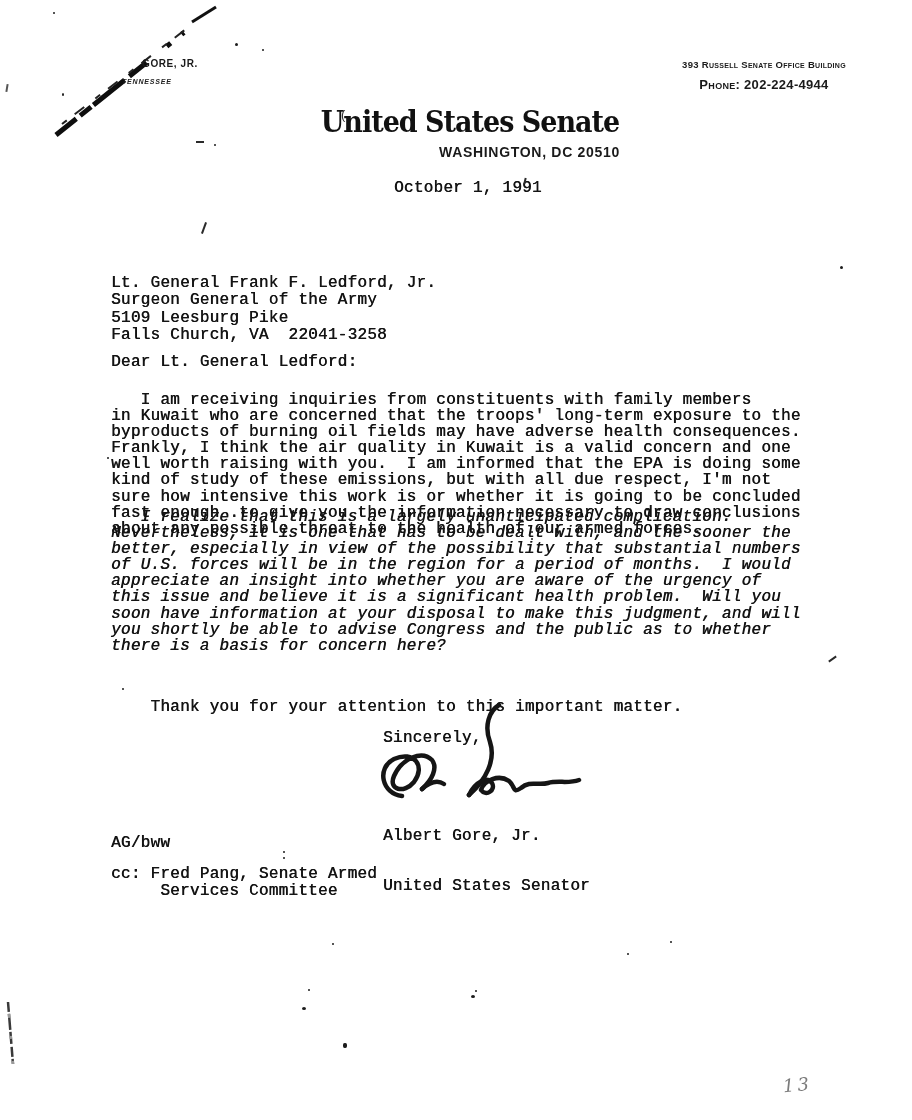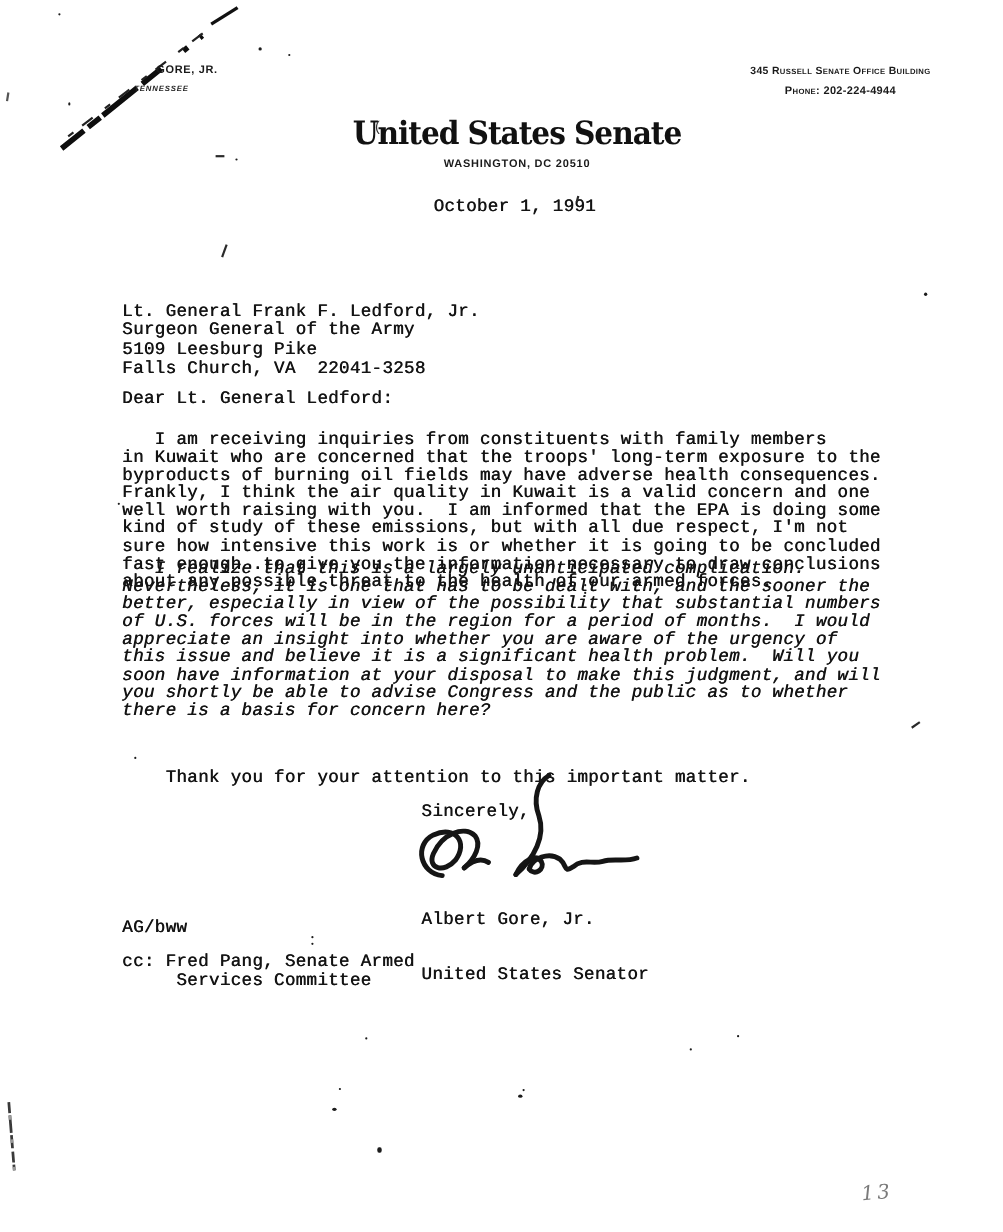--- a/index.html
+++ b/index.html
@@ -9,27 +9,27 @@
   }
   .mono{
     font-family:"Liberation Mono",monospace;font-size:16px;line-height:16.1px;
     letter-spacing:0.25px;margin:0;position:absolute;white-space:pre;
     text-shadow:0.45px 0 0 currentColor;color:#141414;
   }
   .sender-name{position:absolute;left:142px;top:58px;font-size:10px;font-weight:bold;letter-spacing:0.6px;color:#1a1a1a;}
   .sender-state{position:absolute;left:122px;top:78px;font-size:7px;font-weight:bold;font-style:italic;letter-spacing:0.8px;color:#222;}
   .office-block{position:absolute;left:648px;top:59px;width:232px;text-align:center;color:#1a1a1a;}
   .office-line1{font-size:9.5px;font-weight:bold;font-variant:small-caps;letter-spacing:0.3px;}
-  .office-line2{font-size:10px;font-weight:bold;font-variant:small-caps;letter-spacing:0.3px;margin-top:7px;}
+  .office-line2{font-size:13px;font-weight:bold;font-variant:small-caps;letter-spacing:0.3px;margin-top:7px;}
   .org-title{
     position:absolute;left:320px;top:106px;width:300px;text-align:center;
     font-family:"DejaVu Serif",serif;font-weight:bold;font-size:27px;letter-spacing:-1px;
     transform:scaleY(1.08);color:#111;
   }
-  .org-city{position:absolute;left:320px;top:144px;width:300px;text-align:center;font-size:10px;font-weight:bold;letter-spacing:0.7px;color:#1a1a1a;}
+  .org-city{position:absolute;left:320px;top:144px;width:300px;text-align:right;font-size:14px;font-weight:bold;letter-spacing:0.7px;color:#1a1a1a;}
   .date{left:394px;top:180px;}
   .recipient{left:111px;top:275px;line-height:17.3px;}
   .salutation{left:111px;top:354px;}
   .para1{left:111px;top:392px;}
   .para2{left:111px;top:509px;font-style:italic;}
   .para3{left:111px;top:699px;}
   .closing{left:383px;top:730px;}
   .signer{position:absolute;left:383px;top:795px;line-height:16.5px;}
   .initials{left:111px;top:835px;}
   .cc{left:111px;top:866px;line-height:17.3px;}
@@ -53,21 +53,21 @@
   <svg class="scratch-svg" width="180" height="140" viewBox="0 0 180 140">
     <path d="M14,133 L170,8" stroke="#0e0e0e" stroke-width="5" fill="none" stroke-dasharray="26 5 14 3 40 6 22"></path>
     <path d="M20,122 L148,24" stroke="#222222" stroke-width="2" fill="none" stroke-dasharray="6 10 12 14"></path>
     <path d="M150,20 L174,5" stroke="#111111" stroke-width="3" fill="none"></path>
   </svg>
 
   <div class="sender-name">GORE, JR.</div>
   <div class="sender-state">TENNESSEE</div>
 
   <div class="office-block">
-    <div class="office-line1">345 Russell Senate Office Building</div>
+    <div class="office-line1">393 Russell Senate Office Building</div>
     <div class="office-line2">Phone: 202-224-4944</div>
   </div>
 
   <div class="org-title">United States Senate</div>
   <div class="org-city">WASHINGTON, DC 20510</div>
 
   <pre class="mono date">October 1, 1991</pre>
 
   <pre class="mono recipient">Lt. General Frank F. Ledford, Jr.
 Surgeon General of the Army

